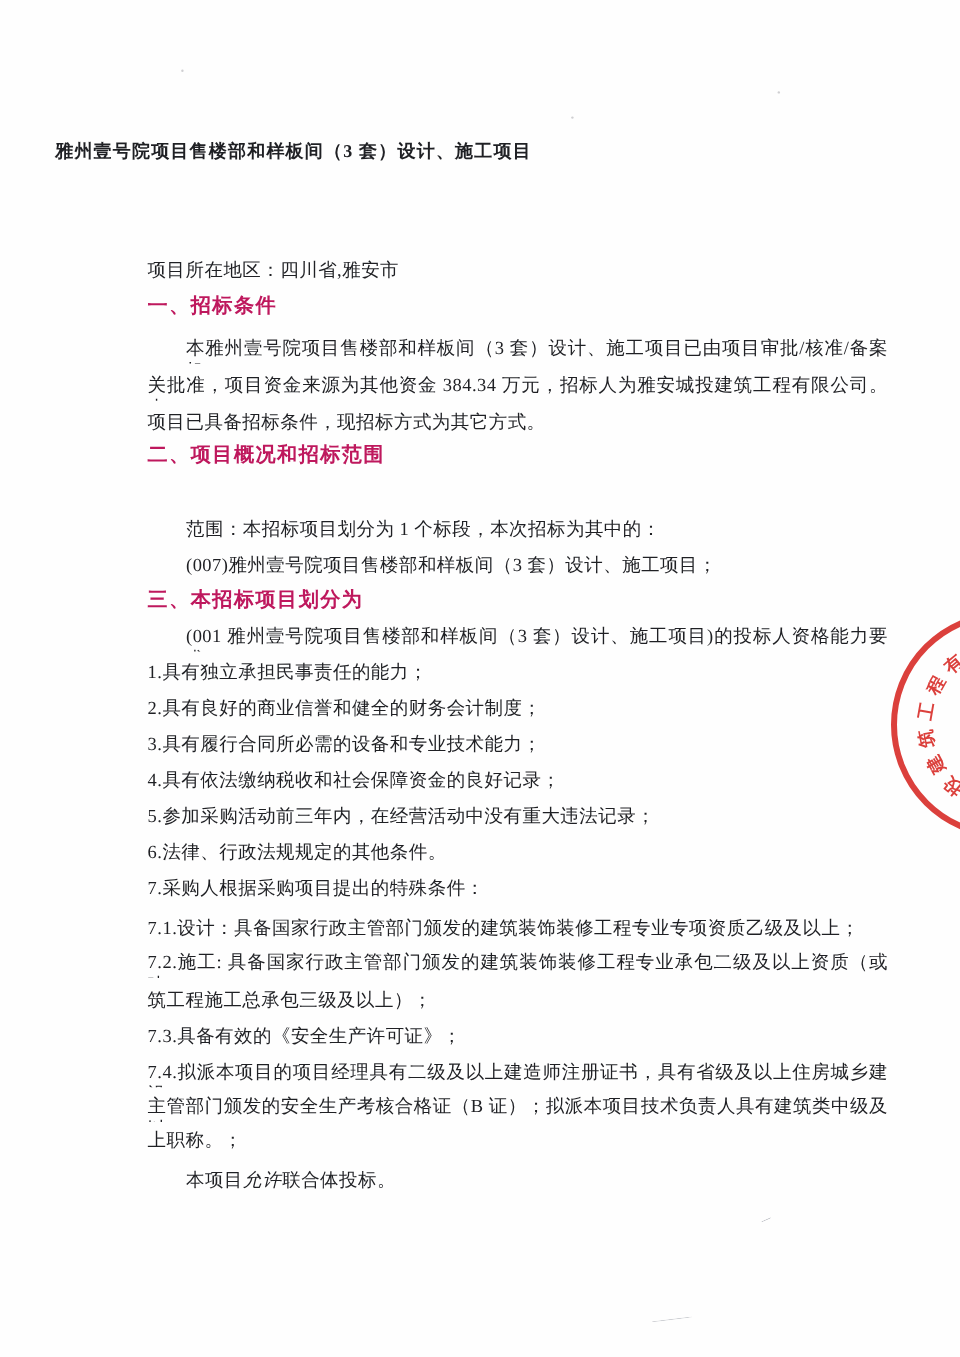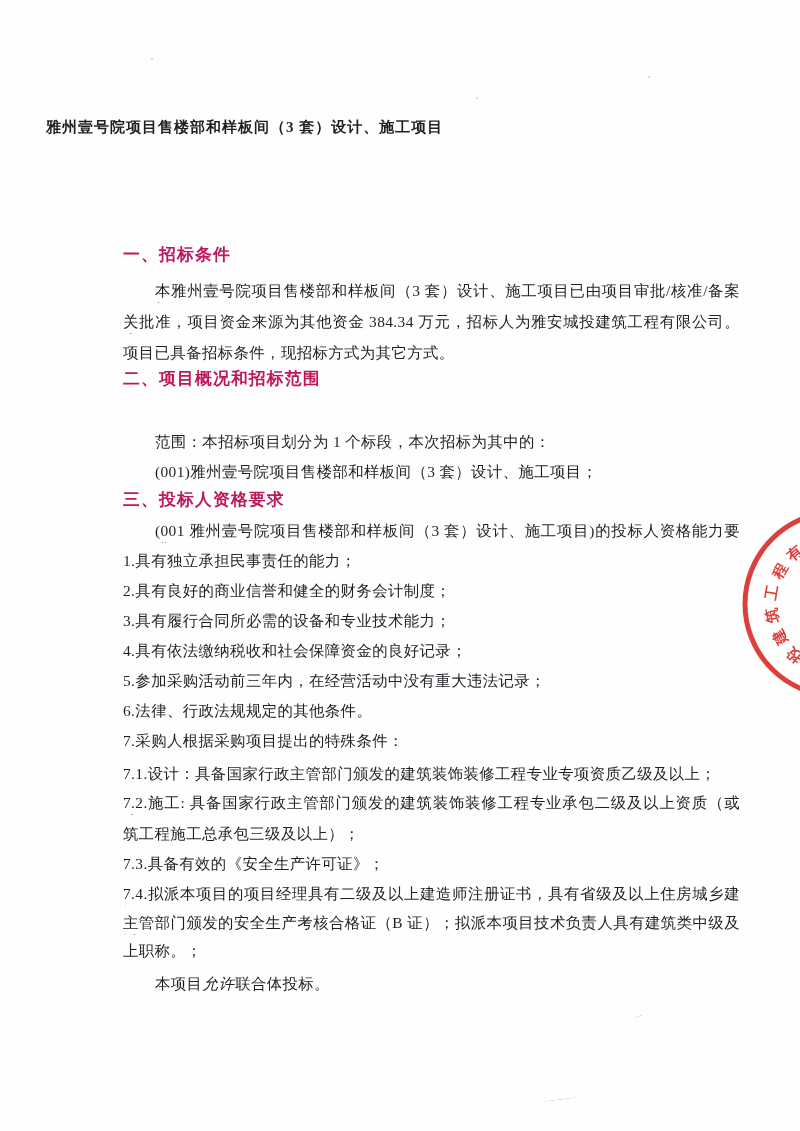--- a/index.html
+++ b/index.html
@@ -54,31 +54,32 @@
     background:rgba(120,120,130,0.35);border-radius:50%;
   }
 </style>
 </head>
 <body>
 
 <div class="page">
 
   <div class="ln center" style="top:118px">雅州壹号院项目售楼部和样板间（3 套）设计、施工项目</div>
 
+  <div class="ln" style="left:123px;top:216px">项目所在地区：四川省,雅安市</div>
 
   <div class="ln heading" style="left:123px;top:245px">一、招标条件</div>
   <div class="ln fill" style="left:155px;top:281px;width:585px">本雅州壹号院项目售楼部和样板间（3 套）设计、施工项目已由项目审批/核准/备案机</div>
   <div class="ln fill" style="left:123px;top:312px;width:617px">关批准，项目资金来源为其他资金 384.34 万元，招标人为雅安城投建筑工程有限公司。本</div>
   <div class="ln heading" style="left:123px;top:369px">二、项目概况和招标范围</div>
 
   <div class="ln" style="left:123px;top:343px">项目已具备招标条件，现招标方式为其它方式。</div>
   <div class="ln" style="left:155px;top:432px">范围：本招标项目划分为 1 个标段，本次招标为其中的：</div>
-  <div class="ln" style="left:155px;top:462px">(001)雅州壹号院项目售楼部和样板间（3 套）设计、施工项目；</div>
+  <div class="ln" style="left:155px;top:462px">(007)雅州壹号院项目售楼部和样板间（3 套）设计、施工项目；</div>
 
-  <div class="ln heading" style="left:123px;top:490px">三、投标人资格要求</div>
+  <div class="ln heading" style="left:123px;top:490px">三、本招标项目划分为</div>
   <div class="ln fill" style="left:155px;top:521px;width:585px">(001 雅州壹号院项目售楼部和样板间（3 套）设计、施工项目)的投标人资格能力要求</div>
 
   <div class="ln" style="left:123px;top:551px">1.具有独立承担民事责任的能力；</div>
   <div class="ln" style="left:123px;top:581px">2.具有良好的商业信誉和健全的财务会计制度；</div>
   <div class="ln" style="left:123px;top:611px">3.具有履行合同所必需的设备和专业技术能力；</div>
   <div class="ln" style="left:123px;top:641px">4.具有依法缴纳税收和社会保障资金的良好记录；</div>
   <div class="ln" style="left:123px;top:671px">5.参加采购活动前三年内，在经营活动中没有重大违法记录；</div>
   <div class="ln" style="left:123px;top:701px">6.法律、行政法规规定的其他条件。</div>
   <div class="ln" style="left:123px;top:731px">7.采购人根据采购项目提出的特殊条件：</div>
   <div class="ln" style="left:123px;top:764px">7.1.设计：具备国家行政主管部门颁发的建筑装饰装修工程专业专项资质乙级及以上；</div>

